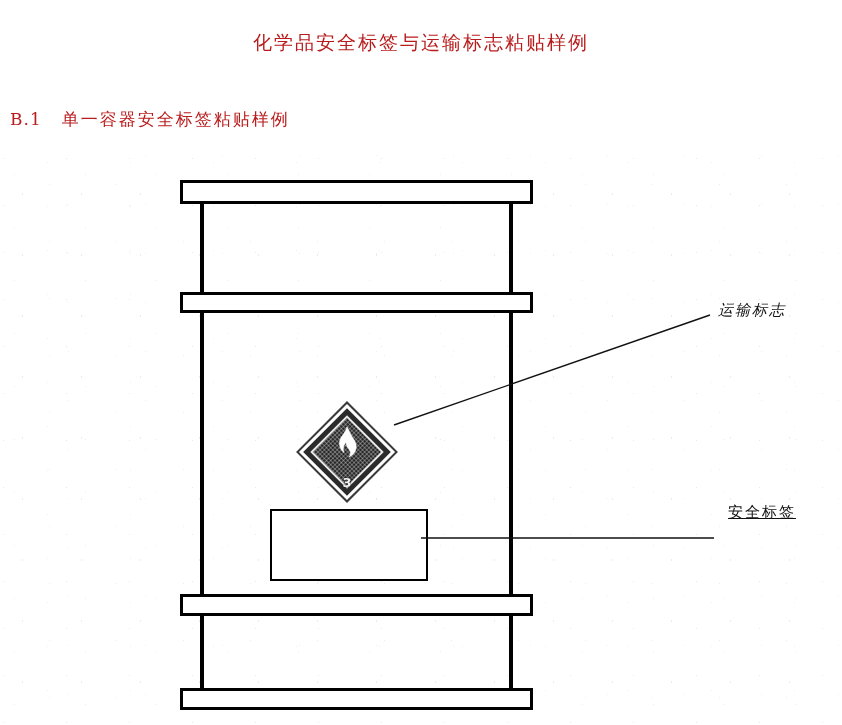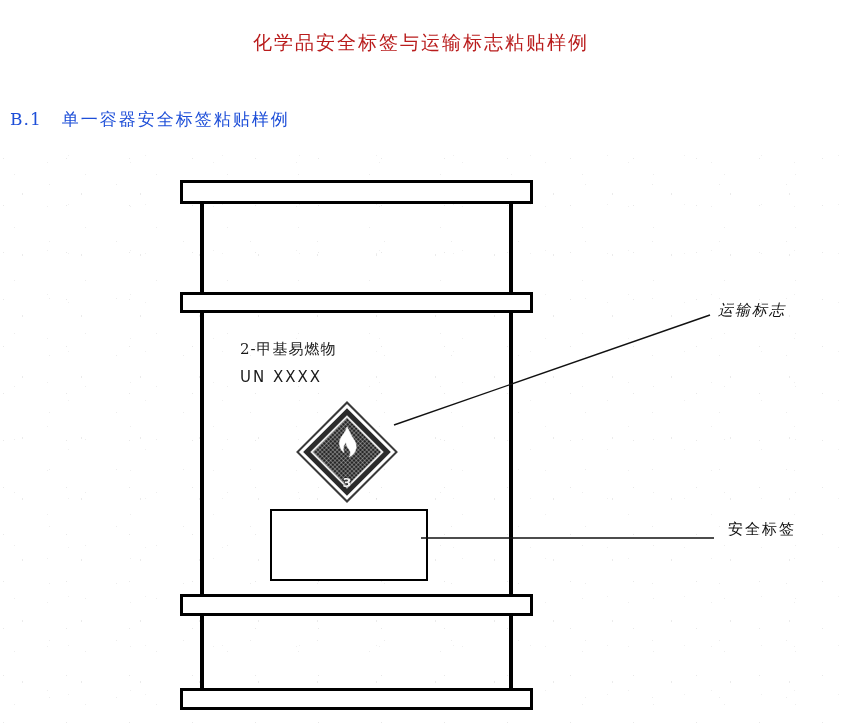--- a/index.html
+++ b/index.html
@@ -29,21 +29,21 @@
     color: #b91c1c;
     white-space: nowrap;
   }
 
   #section-heading {
     position: absolute;
     left: 10px;
     top: 108px;
     font-family: "DejaVu Serif", "Liberation Serif", serif;
     font-size: 17px;
-    color: #1d4ed8;
+    color: #b91c1c;
     white-space: nowrap;
   }
   #section-heading .sec-num {
     letter-spacing: 1px;
     margin-right: 20px;
   }
   #section-heading .sec-text {
     letter-spacing: 2px;
   }
 
@@ -191,21 +191,21 @@
 
   .annotation {
     position: absolute;
     font-family: "DejaVu Serif", "Liberation Serif", serif;
     font-size: 15px;
     letter-spacing: 2px;
     color: #111;
     white-space: nowrap;
   }
   #annotation-transport { left: 718px; top: 301px; font-style: italic; }
-  #annotation-safety    { left: 728px; top: 520px; }
+  #annotation-safety    { left: 728px; top: 503px; text-decoration: underline; }
 
   
   #speckle {
     position: absolute;
     left: 0;
     top: 150px;
     width: 842px;
     height: 575px;
     pointer-events: none;
     opacity: 0.5;
@@ -237,24 +237,20 @@
   <div class="drum-band" id="band-lower"></div>
   <div class="drum-band" id="band-bottom"></div>
 
   <div class="drum-wall" id="wall-left-a"></div>
   <div class="drum-wall" id="wall-right-a"></div>
   <div class="drum-wall" id="wall-left-b"></div>
   <div class="drum-wall" id="wall-right-b"></div>
   <div class="drum-wall" id="wall-left-c"></div>
   <div class="drum-wall" id="wall-right-c"></div>
 
-  <div id="drum-text">
-    <div class="line">2-甲基易燃物</div>
-    <div class="line un">UN XXXX</div>
-  </div>
 
   <div id="hazard-diamond">
     <div class="diamond-rot">
       <div class="diamond-outer">
         <div class="diamond-inner"></div>
       </div>
     </div>
     <div class="glyph-layer">
       <svg class="flame-svg" viewBox="0 0 30 34">
         <path d="M15 1 C13.5 7, 9.5 9.5, 8 14 C6.5 18.5, 8.5 24, 12 26.5

